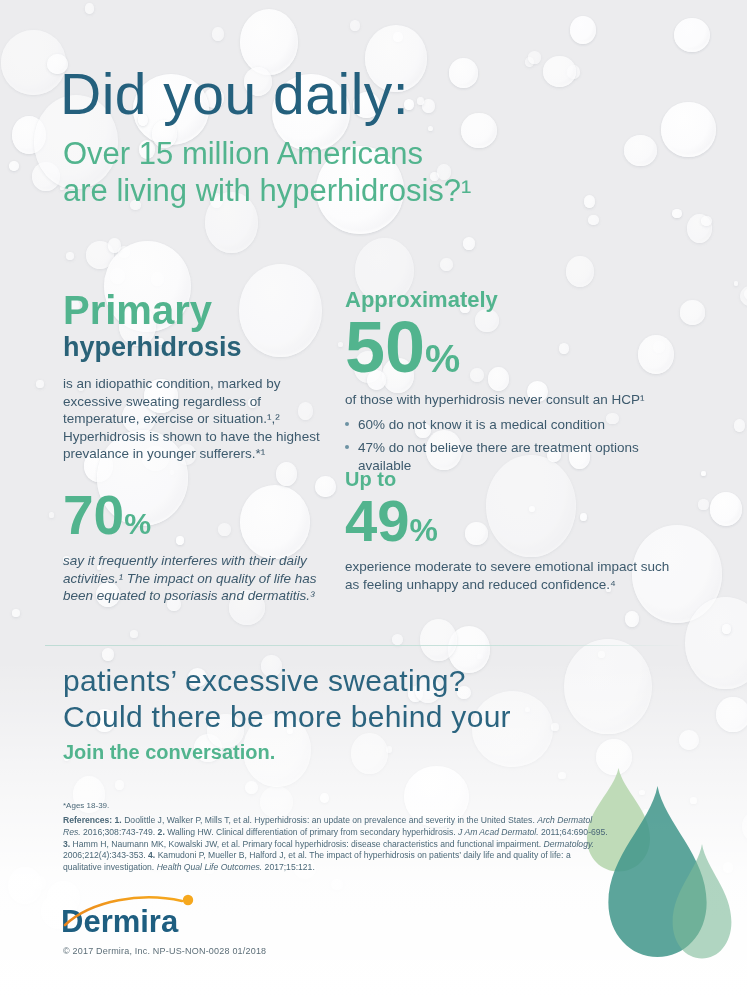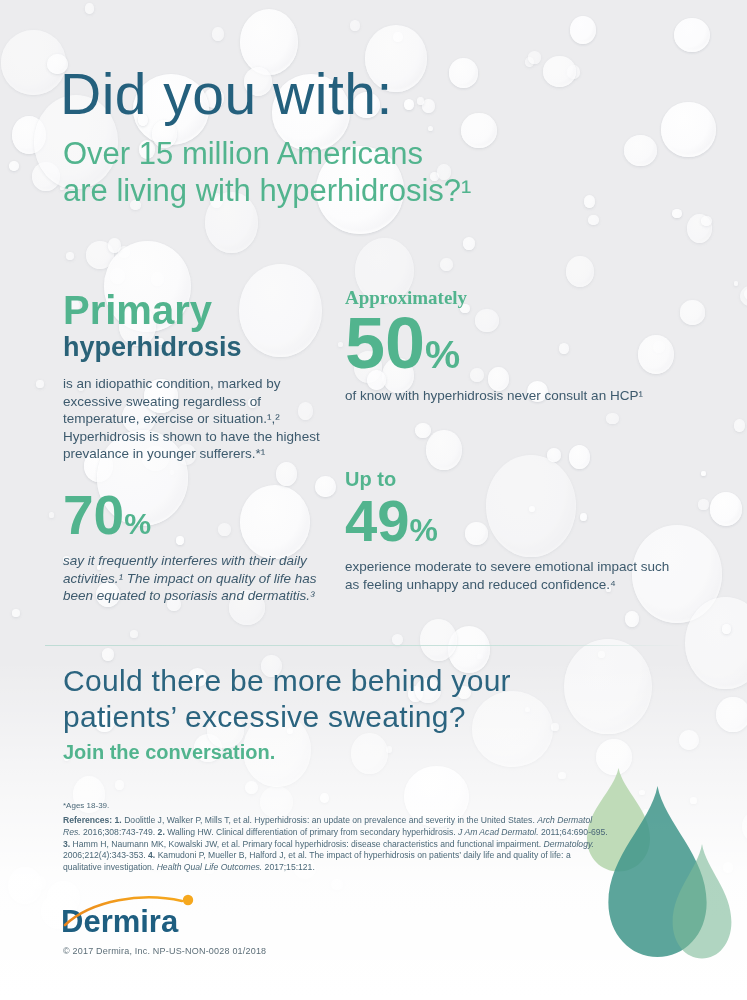--- a/index.html
+++ b/index.html
@@ -42,21 +42,21 @@
   .big-num{font-weight:700;color:var(--green);line-height:0.95;}
   .big-num .pct{font-size:0.55em;}
   .green-label{font-weight:700;color:var(--green);}
 
   .blk-primary{left:63px;top:290px;width:285px;}
   .primary-green{font-size:40px;font-weight:700;color:var(--green);line-height:1;}
   .primary-teal{font-size:27px;font-weight:700;color:#2a6278;line-height:1;margin-top:4px;}
   .blk-primary .stat-body{margin-top:14px;width:268px;}
 
   .blk-fifty{left:345px;top:287px;width:360px;}
-  .blk-fifty .green-label{font-size:19px;font-family:Liberation Serif, serif;}
+  .blk-fifty .green-label{font-size:22px;}
   .blk-fifty .big-num{font-size:72px;margin-top:0;}
   .blk-fifty .stat-body{margin-top:10px;}
   .bullets{list-style:none;margin-top:7px;}
   .bullets li{position:relative;padding-left:13px;width:295px;font-size:13.5px;line-height:17.5px;color:var(--body);margin-bottom:6px;}
   .bullets li .dot{position:absolute;left:0;top:6px;width:4px;height:4px;border-radius:50%;background:#6d93a3;}
 
   .blk-seventy{left:63px;top:489px;width:285px;}
   .blk-seventy .big-num{font-size:55px;}
   .blk-seventy .stat-body{margin-top:11px;width:272px;font-style:italic;}
 
@@ -277,55 +277,59 @@
     <defs>
       <path id="dropShape" d="M50 0 C56 30 92 56 92 94 C92 120 73 138 50 138 C27 138 8 120 8 94 C8 56 44 30 50 0 Z"></path>
     </defs>
     <use href="#dropShape" transform="translate(4,8) scale(0.75)" fill="#bcd9b4" opacity="0.95"></use>
     <use href="#dropShape" transform="translate(22,26) scale(1.17,1.24)" fill="#3f958a" opacity="0.85"></use>
     <use href="#dropShape" transform="translate(90,84) scale(0.70,0.83)" fill="#7bb998" opacity="0.60"></use>
   </svg>
 
   <div class="content">
 
-    <h1 class="title">Did you with:</h1>
+    <h1 class="title">Did you daily:</h1>
 
     <div class="headline">
       <div>Over 15 million Americans</div>
       <div>are living with hyperhidrosis?¹</div>
     </div>
 
     <div class="stat blk-primary">
       <div class="primary-green">Primary</div>
       <div class="primary-teal">hyperhidrosis</div>
       <p class="stat-body">is an idiopathic condition, marked by excessive sweating regardless of temperature, exercise or situation.¹,² Hyperhidrosis is shown to have the highest prevalance in younger sufferers.*¹</p>
     </div>
 
     <div class="stat blk-fifty">
       <div class="green-label">Approximately</div>
       <div class="big-num"><span>50</span><span class="pct">%</span></div>
-      <p class="stat-body">of know with hyperhidrosis never consult an HCP¹</p>
+      <p class="stat-body">of those with hyperhidrosis never consult an HCP¹</p>
+      <ul class="bullets">
+        <li><span class="dot"></span><span>60% do not know it is a medical condition</span></li>
+        <li><span class="dot"></span><span>47% do not believe there are treatment options available</span></li>
+      </ul>
     </div>
 
     <div class="stat blk-seventy">
       <div class="big-num"><span>70</span><span class="pct">%</span></div>
       <p class="stat-body">say it frequently interferes with their daily activities.¹ The impact on quality of life has been equated to psoriasis and dermatitis.³</p>
     </div>
 
     <div class="stat blk-eightysix">
       <div class="green-label">Up to</div>
       <div class="big-num"><span>49</span><span class="pct">%</span></div>
       <p class="stat-body">experience moderate to severe emotional impact such as feeling unhappy and reduced confidence.⁴</p>
     </div>
 
     <div class="divider"></div>
 
     <div class="cta-question">
+      <div>patients’ excessive sweating?</div>
       <div>Could there be more behind your</div>
-      <div>patients’ excessive sweating?</div>
     </div>
     <div class="cta-join">Join the conversation.</div>
 
     <div class="ages-note">*Ages 18-39.</div>
     <p class="references" id="references"><span class="b">References: </span><span class="b">1. </span><span>Doolittle J, Walker P, Mills T, et al. Hyperhidrosis: an update on prevalence and severity in the United States. </span><span class="i">Arch Dermatol Res.</span><span> 2016;308:743-749. </span><span class="b">2. </span><span>Walling HW. Clinical differentiation of primary from secondary hyperhidrosis. </span><span class="i">J Am Acad Dermatol.</span><span> 2011;64:690-695. </span><span class="b">3. </span><span>Hamm H, Naumann MK, Kowalski JW, et al. Primary focal hyperhidrosis: disease characteristics and functional impairment. </span><span class="i">Dermatology.</span><span> 2006;212(4):343-353. </span><span class="b">4. </span><span>Kamudoni P, Mueller B, Halford J, et al. The impact of hyperhidrosis on patients’ daily life and quality of life: a qualitative investigation. </span><span class="i">Health Qual Life Outcomes.</span><span> 2017;15:121.</span></p>
 
     <svg class="logo" width="140" height="54" viewBox="0 0 140 54">
       <defs>
         <linearGradient id="swoosh" x1="0" y1="1" x2="1" y2="0">
           <stop offset="0" stop-color="#e8821c"></stop>

